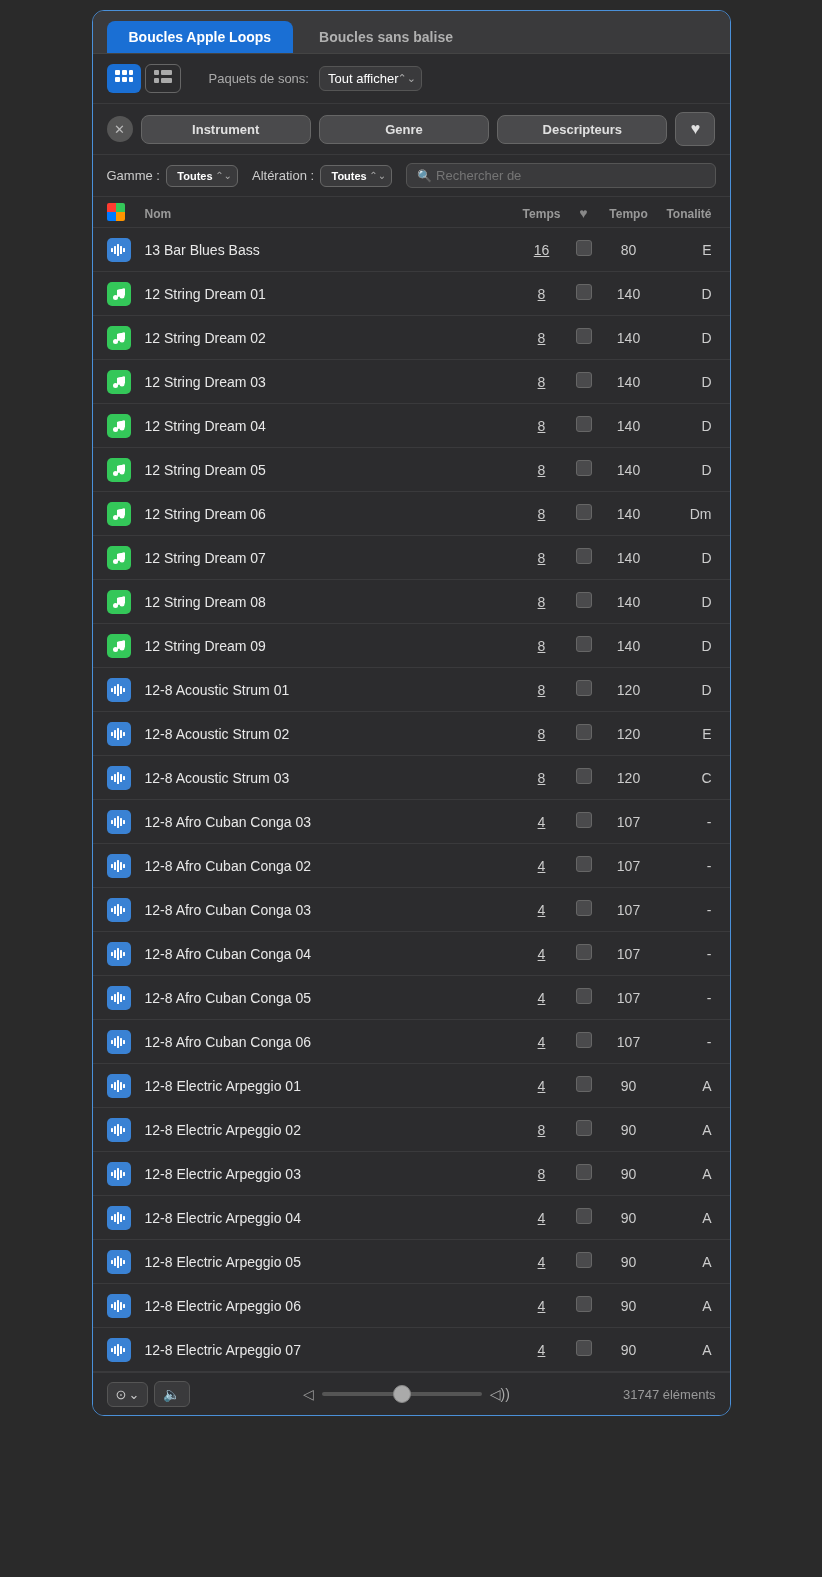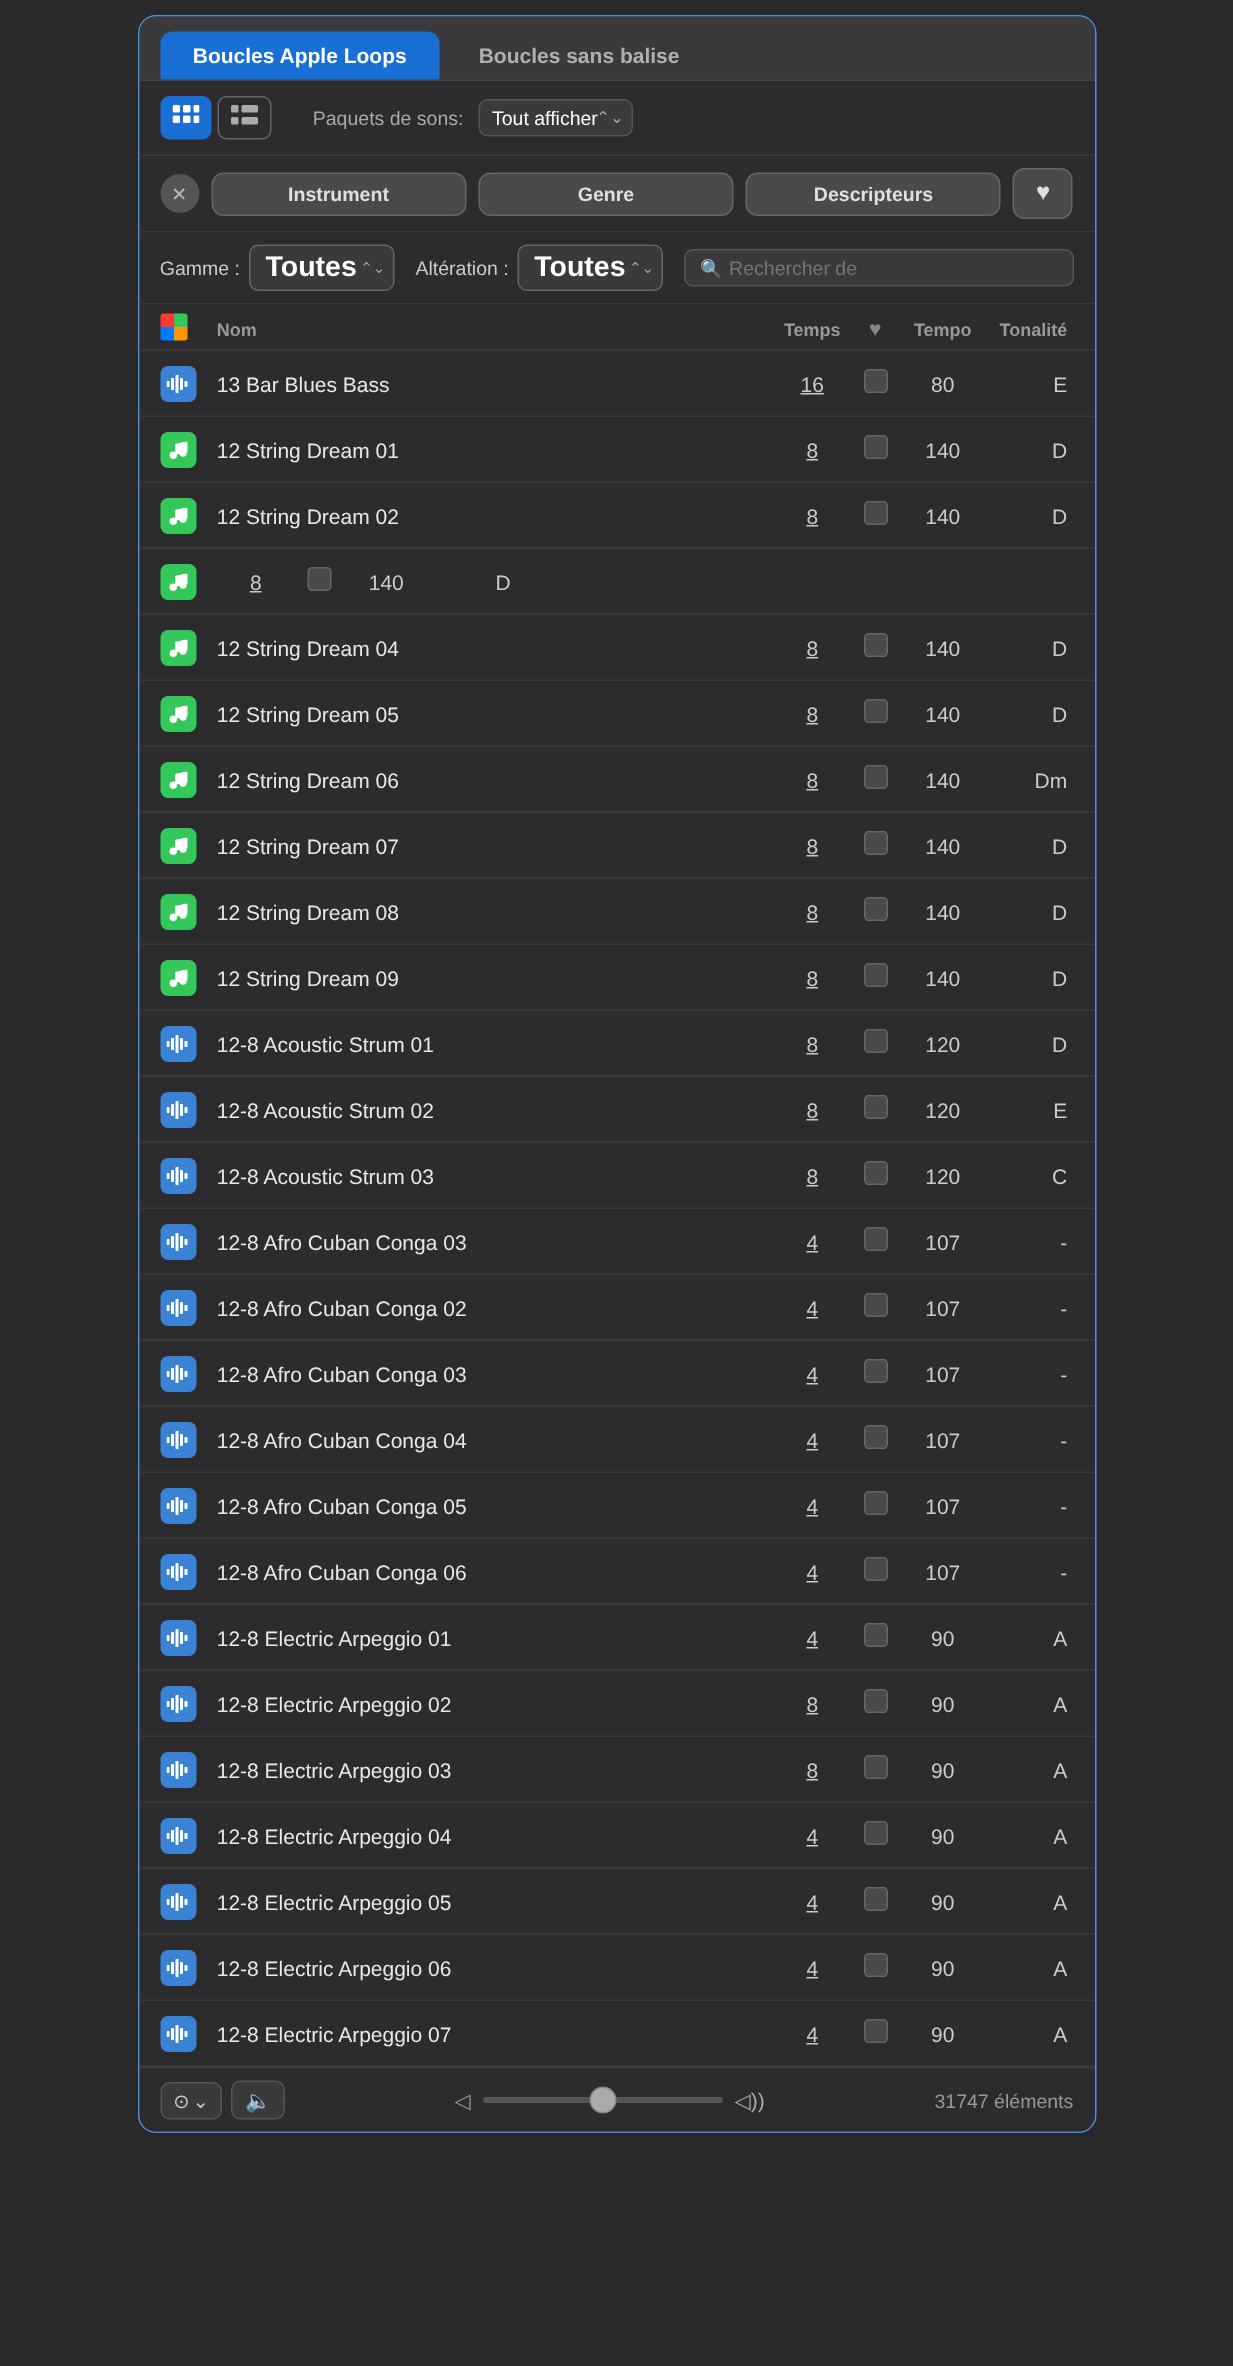--- a/index.html
+++ b/index.html
@@ -163,25 +163,26 @@
     .gamme-select-wrapper {
       position: relative;
       display: inline-flex;
       align-items: center;
     }
     .gamme-select {
       background: #3a3a3c;
       border: 1px solid #666;
       border-radius: 6px;
       color: #fff;
-      font-size: 19px;
+      font-size: 11px;
       font-weight: 600;
       padding: 4px 24px 4px 10px;
       appearance: none;
       cursor: pointer;
+      text-align: center;
     }
     .gamme-chevron {
       position: absolute;
       right: 6px;
       color: #aaa;
       font-size: 10px;
       pointer-events: none;
     }
     .search-box {
       flex: 1;
@@ -521,20 +522,21 @@
         <svg width="14" height="14" viewBox="0 0 14 14" fill="white">
                 <path d="M5 10V3l7-1.5V9" stroke="none"></path>
                 <circle cx="3.5" cy="10.5" r="2.5" fill="white"></circle>
                 <circle cx="10" cy="9" r="2.5" fill="white"></circle>
                 <rect x="5" y="3" width="1" height="7" fill="white"></rect>
                 <rect x="12" y="1.5" width="1" height="7" fill="white"></rect>
                 <polygon points="5,3 12,1.5 12,2.5 5,4" fill="white"></polygon>
               </svg>
       </div>
     </div>
+    <div class="row-name">12 String Dream 03</div>
     <div class="row-temps">8</div>
     <div class="row-fav"><span class="fav-checkbox"></span></div>
     <div class="row-tempo">140</div>
     <div class="row-tonal">D</div>
   </div>
         <div class="table-row">
     <div class="row-icon">
       <div class="icon-badge green" style="background:#34c759; font-size:13px;">
         <svg width="14" height="14" viewBox="0 0 14 14" fill="white">
                 <path d="M5 10V3l7-1.5V9" stroke="none"></path>

